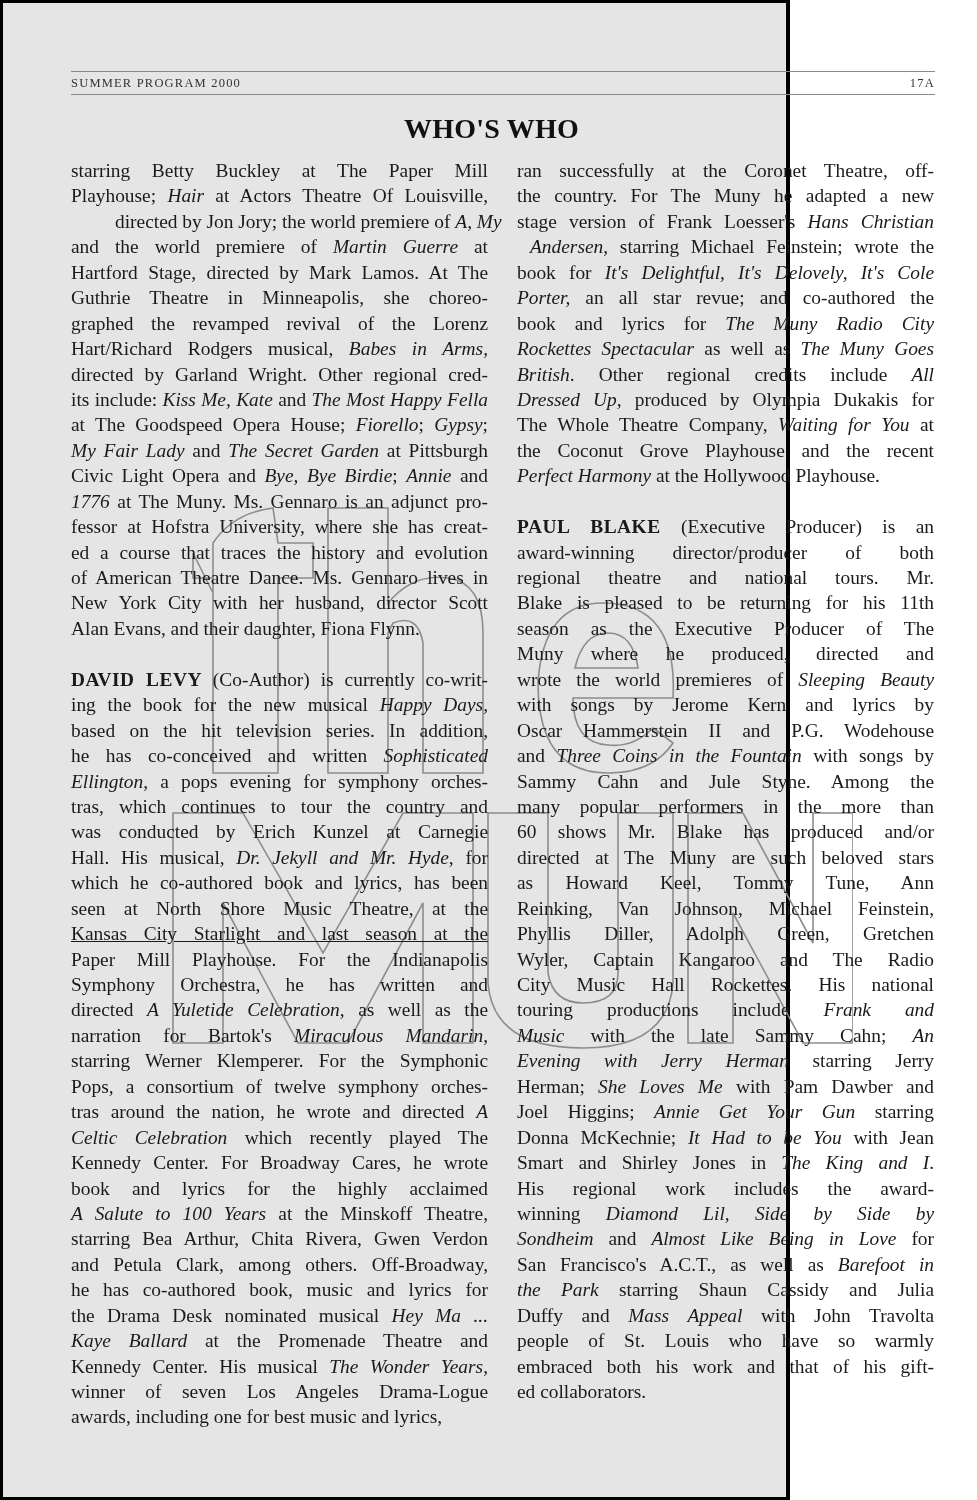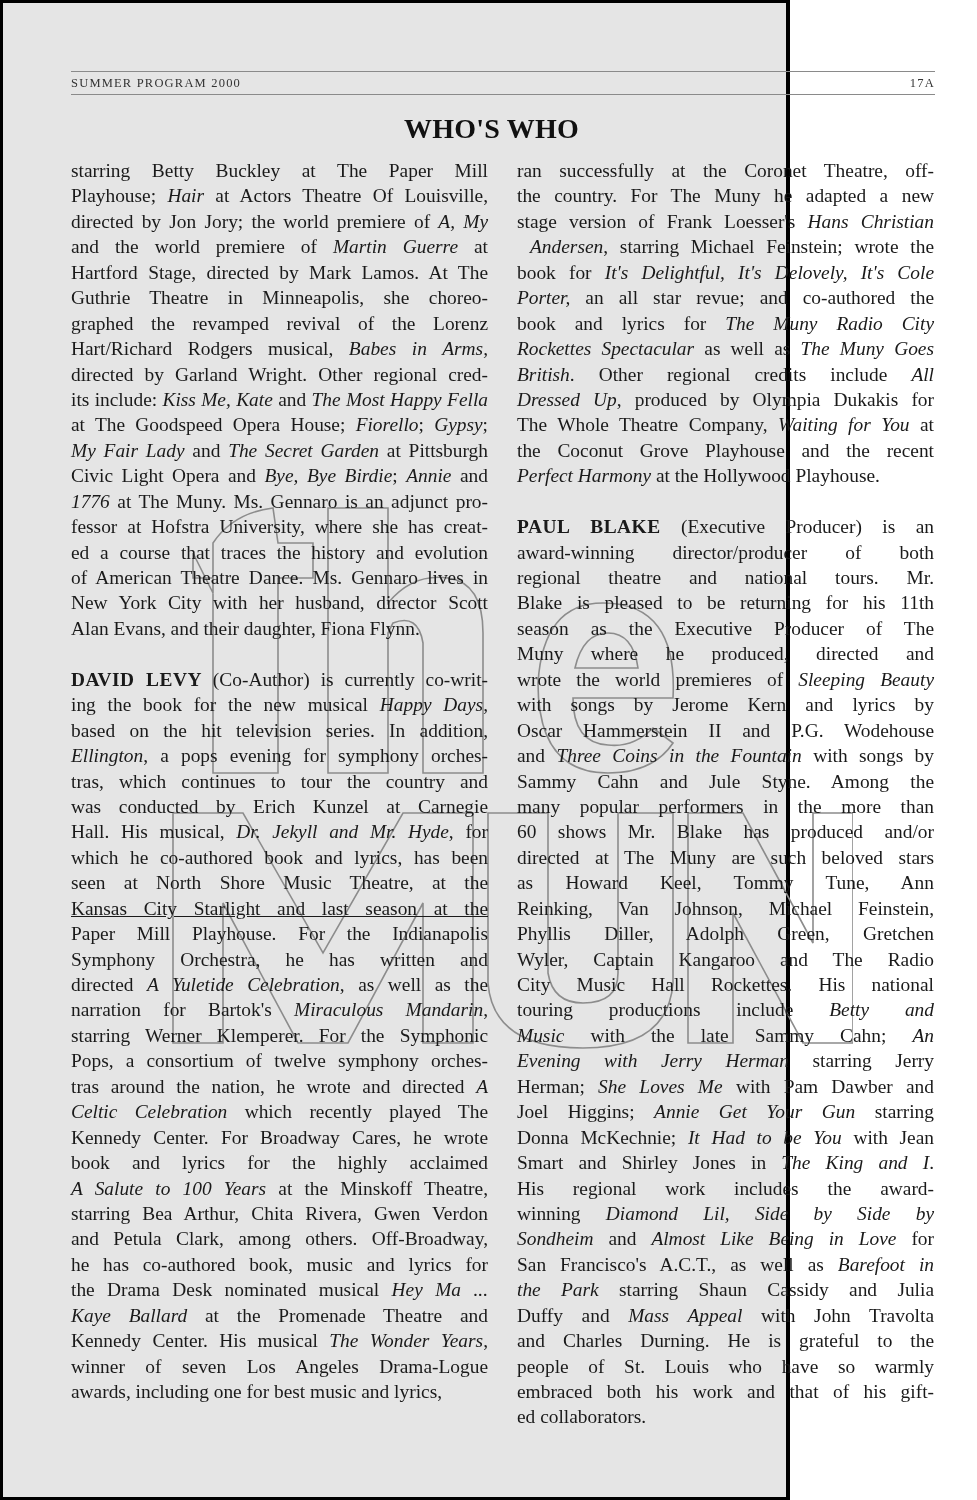--- a/index.html
+++ b/index.html
@@ -66,21 +66,21 @@
     <span class="left">SUMMER PROGRAM 2000</span>
     <span class="right">17A</span>
   </div>
 
   <div class="page-title">WHO'S WHO</div>
 
   <div class="col left" id="col-left">
       <div>
         <span class="line" style="display: block; white-space: nowrap;"><span style="white-space: nowrap;"><span>starring Betty Buckley at The Paper Mill</span></span></span>
         <span class="line" style="display: block; white-space: nowrap;"><span style="white-space: nowrap;"><span>Playhouse; </span><i>Hair</i><span> at Actors Theatre Of Louisville,</span></span></span>
-        <span class="line" style="display: block; white-space: nowrap;"><span style="white-space: nowrap;"><span>directed by Jon Jory; the world premiere of </span><i>A, My</i></span></span>
+        <span class="line" style="display: block; white-space: nowrap;"><span style="white-space: nowrap; margin-left: 44px;"><span>directed by Jon Jory; the world premiere of </span><i>A, My</i></span></span>
         <span class="line" style="display: block; white-space: nowrap;"><span style="white-space: nowrap; letter-spacing: -0.000372024px;"><span>and the world premiere of </span><i>Martin Guerre</i><span> at</span></span></span>
         <span class="line" style="display: block; white-space: nowrap;"><span style="white-space: nowrap;"><span>Hartford Stage, directed by Mark Lamos. At The</span></span></span>
         <span class="line" style="display: block; white-space: nowrap;"><span style="white-space: nowrap;"><span>Guthrie Theatre in Minneapolis, she choreo-</span></span></span>
         <span class="line" style="display: block; white-space: nowrap;"><span style="white-space: nowrap;"><span>graphed the revamped revival of the Lorenz</span></span></span>
         <span class="line" style="display: block; white-space: nowrap;"><span style="white-space: nowrap;"><span>Hart/Richard Rodgers musical, </span><i>Babes in Arms,</i></span></span>
         <span class="line" style="display: block; white-space: nowrap;"><span style="white-space: nowrap;"><span>directed by Garland Wright. Other regional cred-</span></span></span>
         <span class="line" style="display: block; white-space: nowrap;"><span style="white-space: nowrap;"><span>its include: </span><i>Kiss Me, Kate</i><span> and </span><i>The Most Happy Fella</i></span></span>
         <span class="line" style="display: block; white-space: nowrap;"><span style="white-space: nowrap;"><span>at The Goodspeed Opera House; </span><i>Fiorello</i><span>; </span><i>Gypsy</i><span>;</span></span></span>
         <span class="line" style="display: block; white-space: nowrap;"><span style="white-space: nowrap; word-spacing: 0.00195312px;"><i>My Fair Lady</i><span> and </span><i>The Secret Garden</i><span> at Pittsburgh</span></span></span>
         <span class="line" style="display: block; white-space: nowrap;"><span style="white-space: nowrap; word-spacing: 0.00195312px;"><span>Civic Light Opera and </span><i>Bye, Bye Birdie</i><span>; </span><i>Annie</i><span> and</span></span></span>
@@ -89,20 +89,21 @@
         <span class="line" style="display: block; white-space: nowrap;"><span style="white-space: nowrap;"><span>ed a course that traces the history and evolution</span></span></span>
         <span class="line" style="display: block; white-space: nowrap;"><span style="white-space: nowrap;"><span>of American Theatre Dance. Ms. Gennaro lives in</span></span></span>
         <span class="line" style="display: block; white-space: nowrap;"><span style="white-space: nowrap;"><span>New York City with her husband, director Scott</span></span></span>
         <span class="line last" style="display: block; white-space: nowrap;"><span style="white-space: nowrap;"><span>Alan Evans, and their daughter, Fiona Flynn.</span></span></span>
       </div>
       <span class="gap"></span>
       <div>
         <span class="line" style="display: block; white-space: nowrap;"><span style="white-space: nowrap; letter-spacing: -0.000355114px;"><span class="name">DAVID LEVY</span><span> (Co-Author) is currently co-writ-</span></span></span>
         <span class="line" style="display: block; white-space: nowrap;"><span style="white-space: nowrap;"><span>ing the book for the new musical </span><i>Happy Days,</i></span></span>
         <span class="line" style="display: block; white-space: nowrap;"><span style="white-space: nowrap;"><span>based on the hit television series. In addition,</span></span></span>
+        <span class="line" style="display: block; white-space: nowrap;"><span style="white-space: nowrap;"><span>he has co-conceived and written </span><i>Sophisticated</i></span></span>
         <span class="line" style="display: block; white-space: nowrap;"><span style="white-space: nowrap;"><i>Ellington</i><span>, a pops evening for symphony orches-</span></span></span>
         <span class="line" style="display: block; white-space: nowrap;"><span style="white-space: nowrap;"><span>tras, which continues to tour the country and</span></span></span>
         <span class="line" style="display: block; white-space: nowrap;"><span style="white-space: nowrap;"><span>was conducted by Erich Kunzel at Carnegie</span></span></span>
         <span class="line" style="display: block; white-space: nowrap;"><span style="white-space: nowrap; letter-spacing: -0.000332447px;"><span>Hall. His musical, </span><i>Dr. Jekyll and Mr. Hyde</i><span>, for</span></span></span>
         <span class="line" style="display: block; white-space: nowrap;"><span style="white-space: nowrap;"><span>which he co-authored book and lyrics, has been</span></span></span>
         <span class="line" style="display: block; white-space: nowrap;"><span style="white-space: nowrap;"><span>seen at North Shore Music Theatre, at the</span></span></span>
         <span class="line" style="display: block; white-space: nowrap; text-decoration: underline;"><span style="white-space: nowrap;"><span>Kansas City Starlight and last season at the</span></span></span>
         <span class="line" style="display: block; white-space: nowrap;"><span style="white-space: nowrap;"><span>Paper Mill Playhouse. For the Indianapolis</span></span></span>
         <span class="line" style="display: block; white-space: nowrap;"><span style="white-space: nowrap;"><span>Symphony Orchestra, he has written and</span></span></span>
         <span class="line" style="display: block; white-space: nowrap;"><span style="white-space: nowrap; word-spacing: 0.00223214px;"><span>directed </span><i>A Yuletide Celebration</i><span>, as well as the</span></span></span>
@@ -154,33 +155,32 @@
         <span class="line" style="display: block; white-space: nowrap;"><span style="white-space: nowrap;"><span>and </span><i>Three Coins in the Fountain</i><span> with songs by</span></span></span>
         <span class="line" style="display: block; white-space: nowrap;"><span style="white-space: nowrap;"><span>Sammy Cahn and Jule Styne. Among the</span></span></span>
         <span class="line" style="display: block; white-space: nowrap;"><span style="white-space: nowrap;"><span>many popular performers in the more than</span></span></span>
         <span class="line" style="display: block; white-space: nowrap;"><span style="white-space: nowrap;"><span>60 shows Mr. Blake has produced and/or</span></span></span>
         <span class="line" style="display: block; white-space: nowrap;"><span style="white-space: nowrap;"><span>directed at The Muny are such beloved stars</span></span></span>
         <span class="line" style="display: block; white-space: nowrap;"><span style="white-space: nowrap;"><span>as Howard Keel, Tommy Tune, Ann</span></span></span>
         <span class="line" style="display: block; white-space: nowrap;"><span style="white-space: nowrap;"><span>Reinking, Van Johnson, Michael Feinstein,</span></span></span>
         <span class="line" style="display: block; white-space: nowrap;"><span style="white-space: nowrap;"><span>Phyllis Diller, Adolph Green, Gretchen</span></span></span>
         <span class="line" style="display: block; white-space: nowrap;"><span style="white-space: nowrap;"><span>Wyler, Captain Kangaroo and The Radio</span></span></span>
         <span class="line" style="display: block; white-space: nowrap;"><span style="white-space: nowrap;"><span>City Music Hall Rockettes. His national</span></span></span>
-        <span class="line" style="display: block; white-space: nowrap;"><span style="white-space: nowrap; letter-spacing: -0.000422297px;"><span>touring productions include </span><i>Betty and</i></span></span>
+        <span class="line" style="display: block; white-space: nowrap;"><span style="white-space: nowrap; letter-spacing: -0.000422297px;"><span>touring productions include </span><i>Frank and</i></span></span>
         <span class="line" style="display: block; white-space: nowrap;"><span style="white-space: nowrap;"><i>Music</i><span> with the late Sammy Cahn; </span><i>An</i></span></span>
         <span class="line" style="display: block; white-space: nowrap;"><span style="white-space: nowrap; word-spacing: 0.003125px;"><i>Evening with Jerry Herman</i><span> starring Jerry</span></span></span>
         <span class="line" style="display: block; white-space: nowrap;"><span style="white-space: nowrap;"><span>Herman; </span><i>She Loves Me</i><span> with Pam Dawber and</span></span></span>
         <span class="line" style="display: block; white-space: nowrap;"><span style="white-space: nowrap;"><span>Joel Higgins; </span><i>Annie Get Your Gun</i><span> starring</span></span></span>
         <span class="line" style="display: block; white-space: nowrap;"><span style="white-space: nowrap; letter-spacing: -0.000363372px;"><span>Donna McKechnie; </span><i>It Had to be You</i><span> with Jean</span></span></span>
         <span class="line" style="display: block; white-space: nowrap;"><span style="white-space: nowrap;"><span>Smart and Shirley Jones in </span><i>The King and I</i><span>.</span></span></span>
         <span class="line" style="display: block; white-space: nowrap;"><span style="white-space: nowrap;"><span>His regional work includes the award-</span></span></span>
         <span class="line" style="display: block; white-space: nowrap;"><span style="white-space: nowrap; word-spacing: 0.00260417px;"><span>winning </span><i>Diamond Lil, Side by Side by</i></span></span>
         <span class="line" style="display: block; white-space: nowrap;"><span style="white-space: nowrap; word-spacing: 0.00223214px;"><i>Sondheim</i><span> and </span><i>Almost Like Being in Love</i><span> for</span></span></span>
         <span class="line" style="display: block; white-space: nowrap;"><span style="white-space: nowrap;"><span>San Francisco's A.C.T., as well as </span><i>Barefoot in</i></span></span>
         <span class="line" style="display: block; white-space: nowrap;"><span style="white-space: nowrap;"><i>the Park</i><span> starring Shaun Cassidy and Julia</span></span></span>
         <span class="line" style="display: block; white-space: nowrap;"><span style="white-space: nowrap;"><span>Duffy and </span><i>Mass Appeal</i><span> with John Travolta</span></span></span>
-        <span class="line" style="display: block; white-space: nowrap;"><span style="white-space: nowrap;"><span>and Charles Durning. He is grateful to the</span></span></span>
         <span class="line" style="display: block; white-space: nowrap;"><span style="white-space: nowrap;"><span>people of St. Louis who have so warmly</span></span></span>
         <span class="line" style="display: block; white-space: nowrap;"><span style="white-space: nowrap;"><span>embraced both his work and that of his gift-</span></span></span>
         <span class="line last" style="display: block; white-space: nowrap;"><span style="white-space: nowrap;"><span>ed collaborators.</span></span></span>
       </div>
     </div>
 
 </div>
 
 </body></html>

